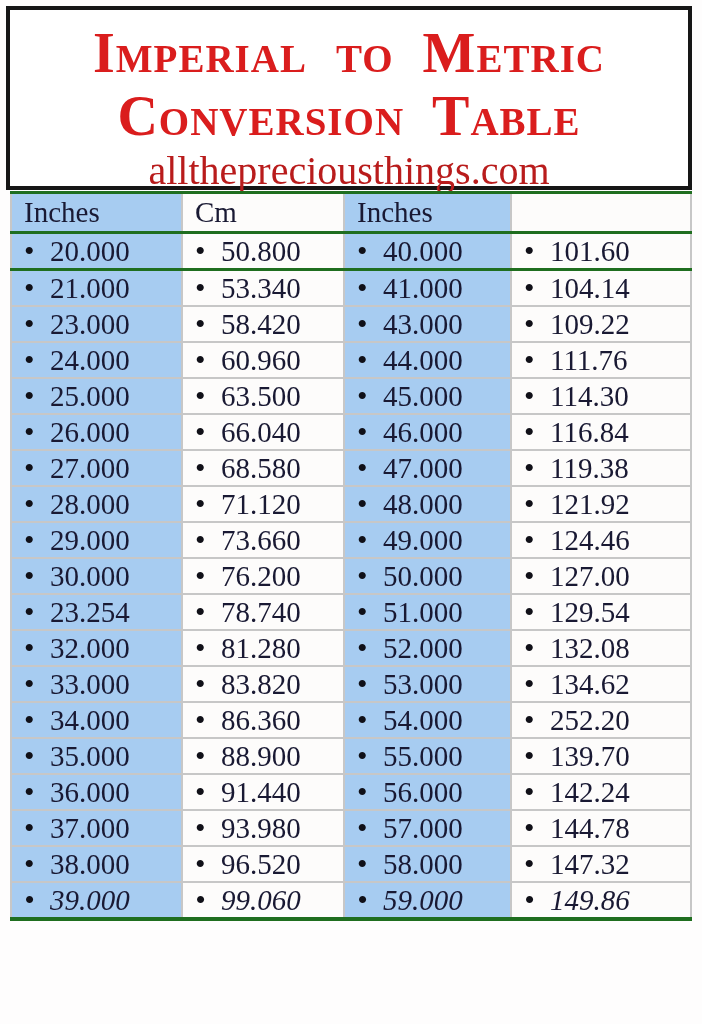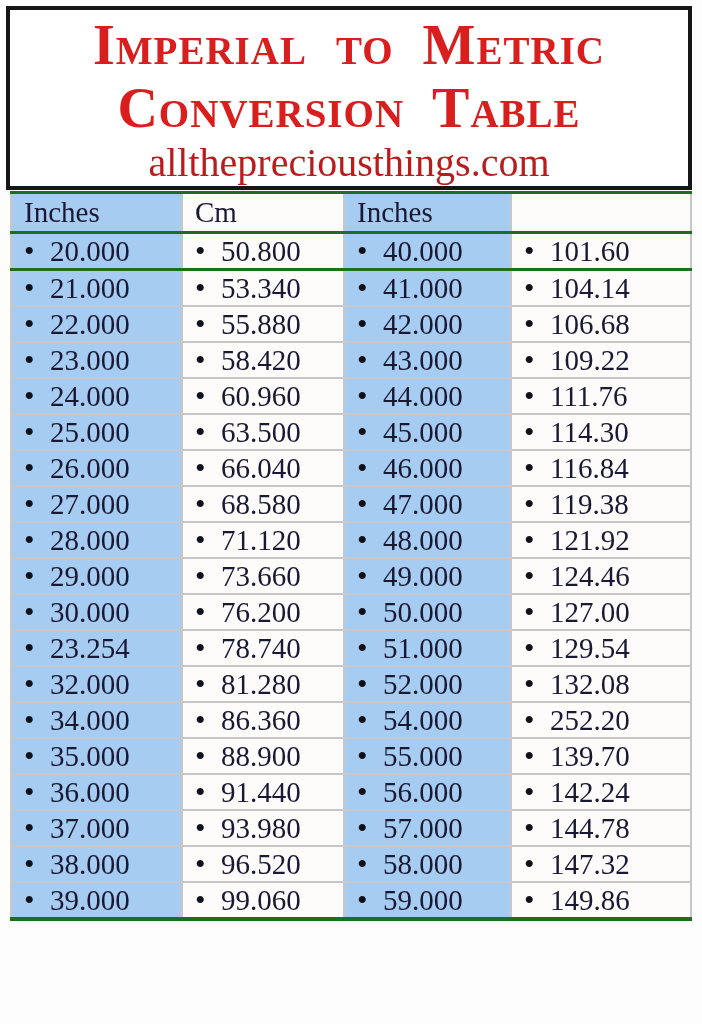--- a/index.html
+++ b/index.html
@@ -14,21 +14,21 @@
   .page { position: absolute; inset: 0; }
 
   
   .header-card {
     position: absolute;
     left: 6px; top: 6px;
     width: 686px; height: 184px;
     background: #ffffff;
     border: 4px solid #161616;
     text-align: center;
-    padding-top: 4px;
+    padding-top: 12px;
   }
   .title-line {
     font-variant: small-caps;
     font-weight: bold;
     color: #da1d1d;
     font-size: 56px;
     line-height: 63px;
     letter-spacing: 1px;
     word-spacing: 14px;
     white-space: nowrap;
@@ -60,21 +60,21 @@
     overflow: hidden;
   }
   table.conv th {
     height: 40px;
     font-weight: normal;
     border-top: 3px solid #1f6e1f;
     border-bottom: 3px solid #1f6e1f;
   }
   table.conv td { height: 36px; }
   tbody tr:first-child td { border-bottom: 3px solid #1f6e1f; }
-  tbody tr:last-child  td { border-bottom: 4px solid #1f6e1f; }
+  tbody tr:last-child  td { border-bottom: 4px solid #1f6e1f; font-style: italic; }
 
   .c-blue  { background: #a7ccf1; }
   .c-white { background: #fdfcfb; margin-left: 44px; }
 
   .bullet {
     display: inline-block;
     width: 26px;
     font-size: 30px;
     color: #101018;
   }
@@ -112,26 +112,20 @@
           <td class="c-blue"><span class="bullet">•</span><span>40.000</span></td>
           <td class="c-white"><span class="bullet">•</span><span>101.60</span></td>
         </tr>
         <tr>
           <td class="c-blue"><span class="bullet">•</span><span>21.000</span></td>
           <td class="c-white"><span class="bullet">•</span><span>53.340</span></td>
           <td class="c-blue"><span class="bullet">•</span><span>41.000</span></td>
           <td class="c-white"><span class="bullet">•</span><span>104.14</span></td>
         </tr>
         <tr>
-          <td class="c-blue"><span class="bullet">•</span><span>22.000</span></td>
-          <td class="c-white"><span class="bullet">•</span><span>55.880</span></td>
-          <td class="c-blue"><span class="bullet">•</span><span>42.000</span></td>
-          <td class="c-white"><span class="bullet">•</span><span>106.68</span></td>
-        </tr>
-        <tr>
           <td class="c-blue"><span class="bullet">•</span><span>23.000</span></td>
           <td class="c-white"><span class="bullet">•</span><span>58.420</span></td>
           <td class="c-blue"><span class="bullet">•</span><span>43.000</span></td>
           <td class="c-white"><span class="bullet">•</span><span>109.22</span></td>
         </tr>
         <tr>
           <td class="c-blue"><span class="bullet">•</span><span>24.000</span></td>
           <td class="c-white"><span class="bullet">•</span><span>60.960</span></td>
           <td class="c-blue"><span class="bullet">•</span><span>44.000</span></td>
           <td class="c-white"><span class="bullet">•</span><span>111.76</span></td>
@@ -178,20 +172,26 @@
           <td class="c-blue"><span class="bullet">•</span><span>51.000</span></td>
           <td class="c-white"><span class="bullet">•</span><span>129.54</span></td>
         </tr>
         <tr>
           <td class="c-blue"><span class="bullet">•</span><span>32.000</span></td>
           <td class="c-white"><span class="bullet">•</span><span>81.280</span></td>
           <td class="c-blue"><span class="bullet">•</span><span>52.000</span></td>
           <td class="c-white"><span class="bullet">•</span><span>132.08</span></td>
         </tr>
         <tr>
+          <td class="c-blue"><span class="bullet">•</span><span>33.000</span></td>
+          <td class="c-white"><span class="bullet">•</span><span>83.820</span></td>
+          <td class="c-blue"><span class="bullet">•</span><span>53.000</span></td>
+          <td class="c-white"><span class="bullet">•</span><span>134.62</span></td>
+        </tr>
+        <tr>
           <td class="c-blue"><span class="bullet">•</span><span>34.000</span></td>
           <td class="c-white"><span class="bullet">•</span><span>86.360</span></td>
           <td class="c-blue"><span class="bullet">•</span><span>54.000</span></td>
           <td class="c-white"><span class="bullet">•</span><span>252.20</span></td>
         </tr>
         <tr>
           <td class="c-blue"><span class="bullet">•</span><span>35.000</span></td>
           <td class="c-white"><span class="bullet">•</span><span>88.900</span></td>
           <td class="c-blue"><span class="bullet">•</span><span>55.000</span></td>
           <td class="c-white"><span class="bullet">•</span><span>139.70</span></td>

